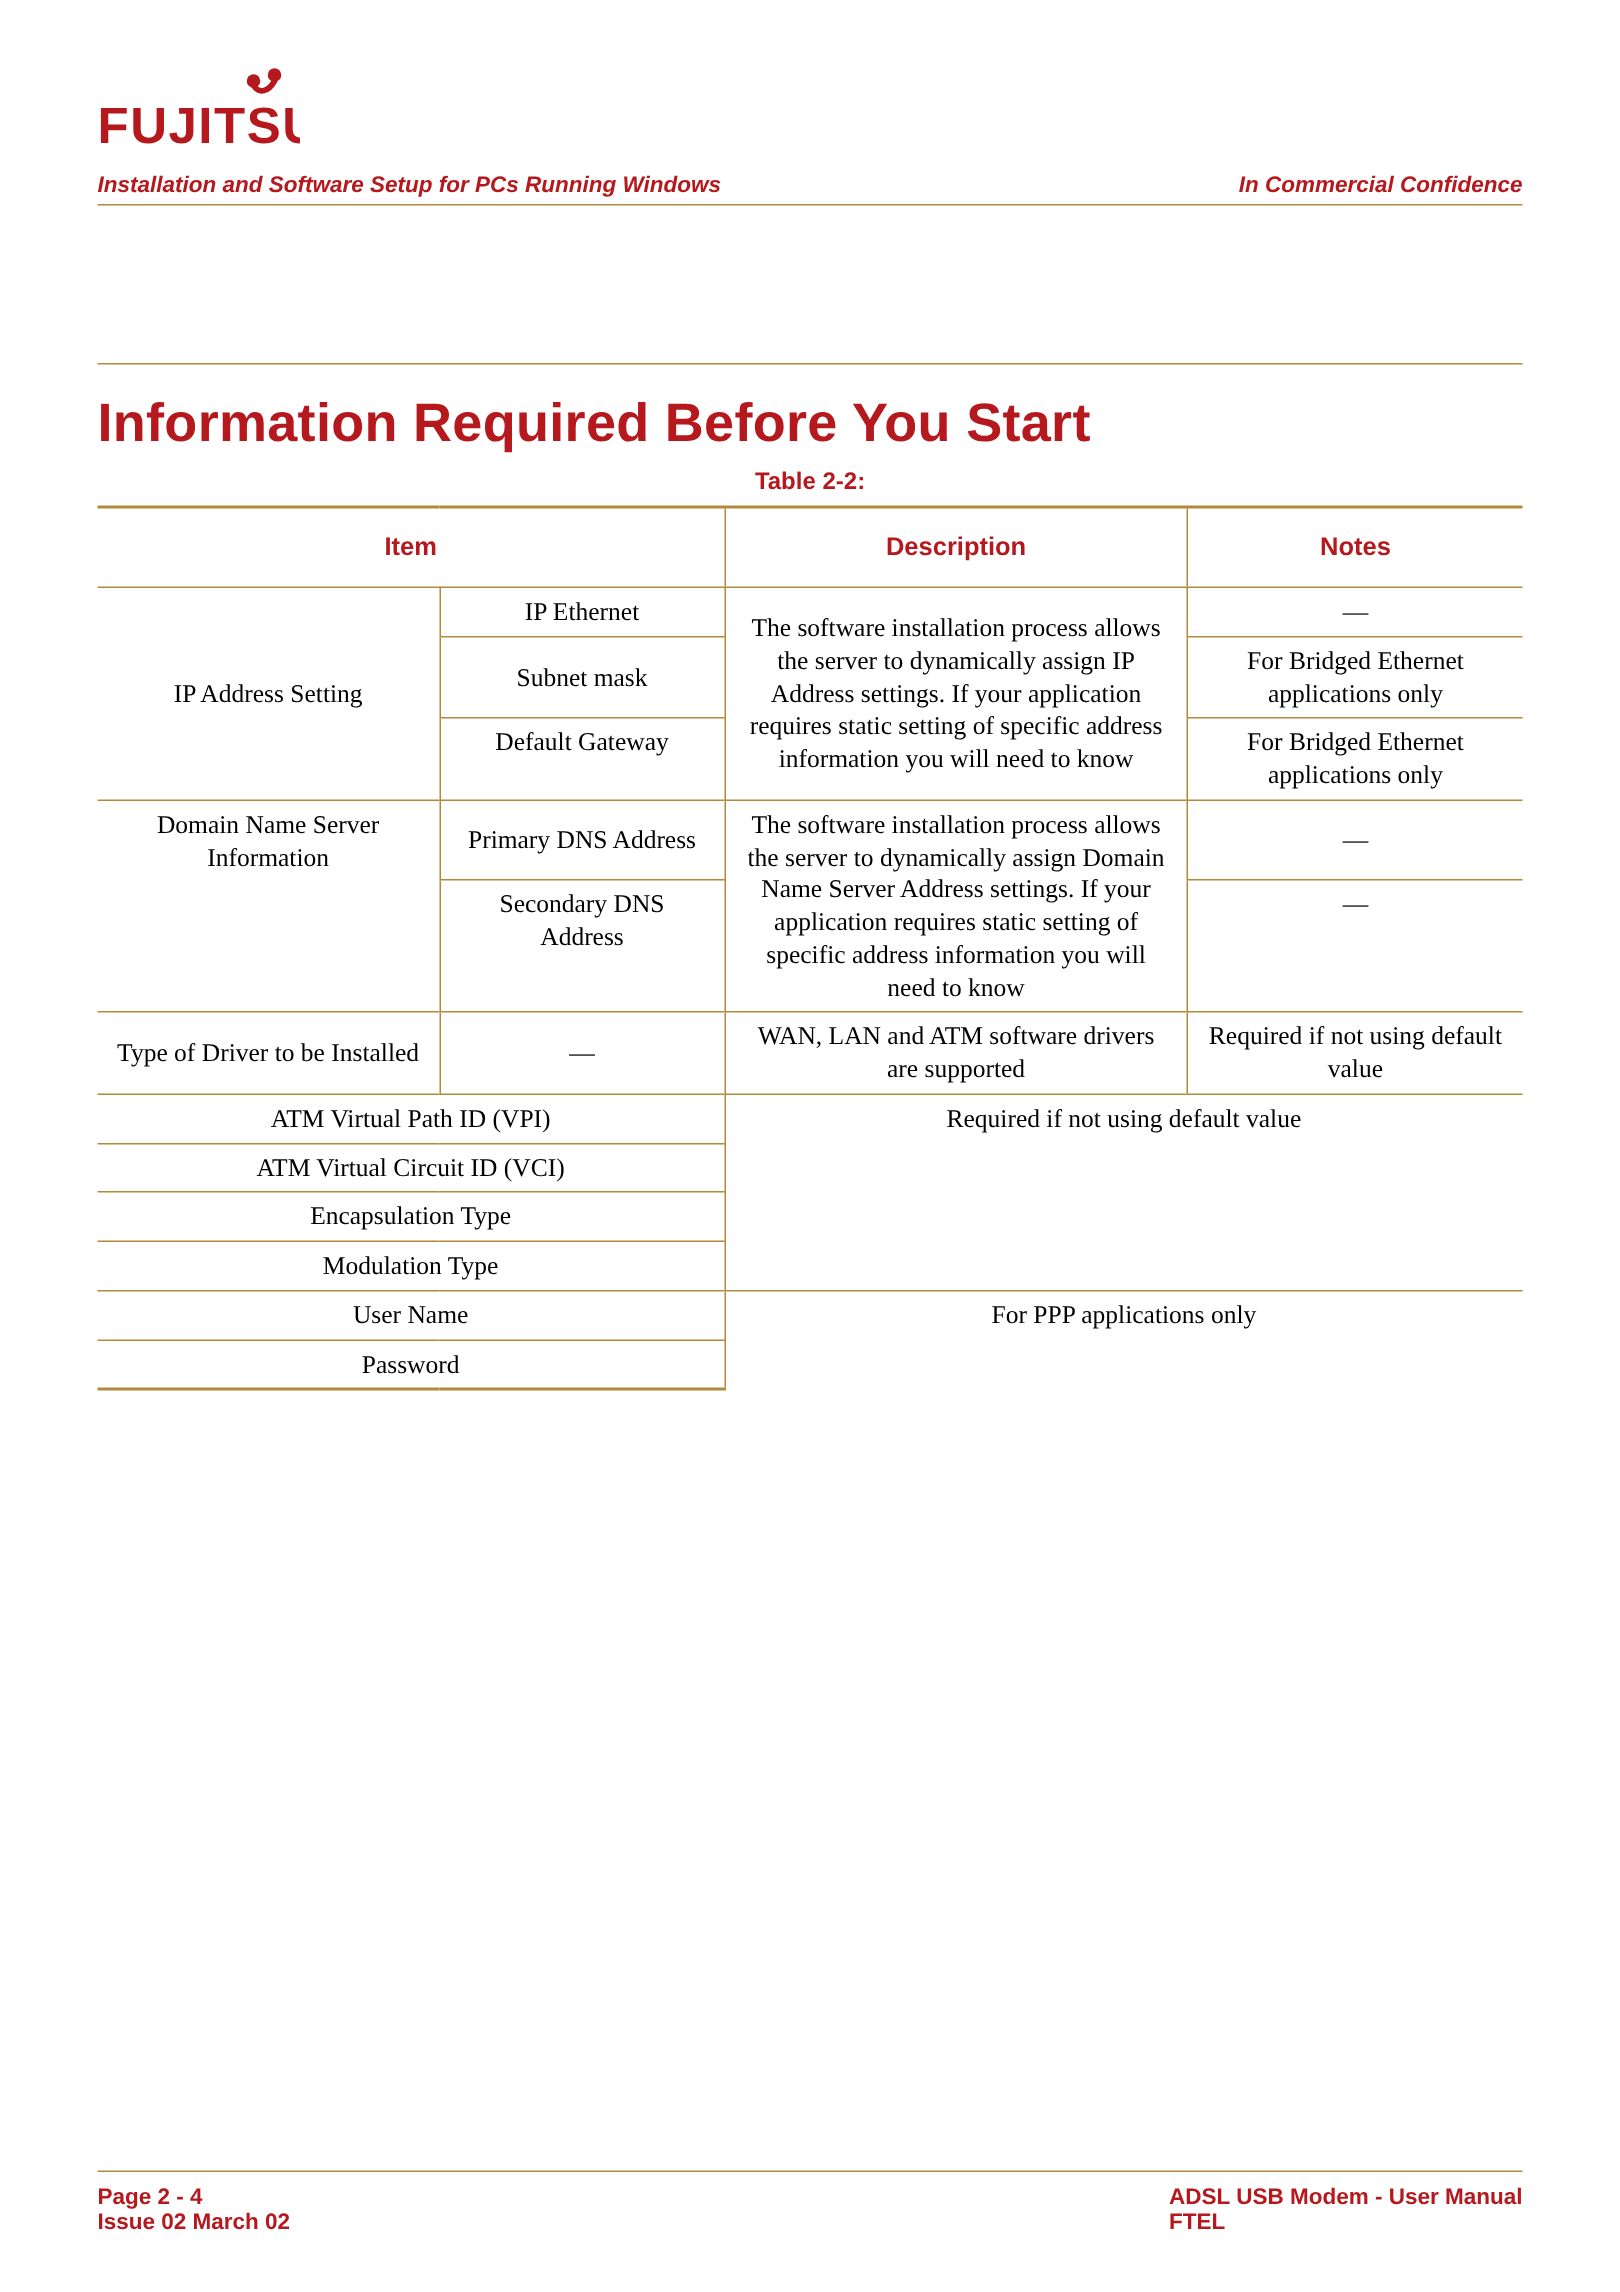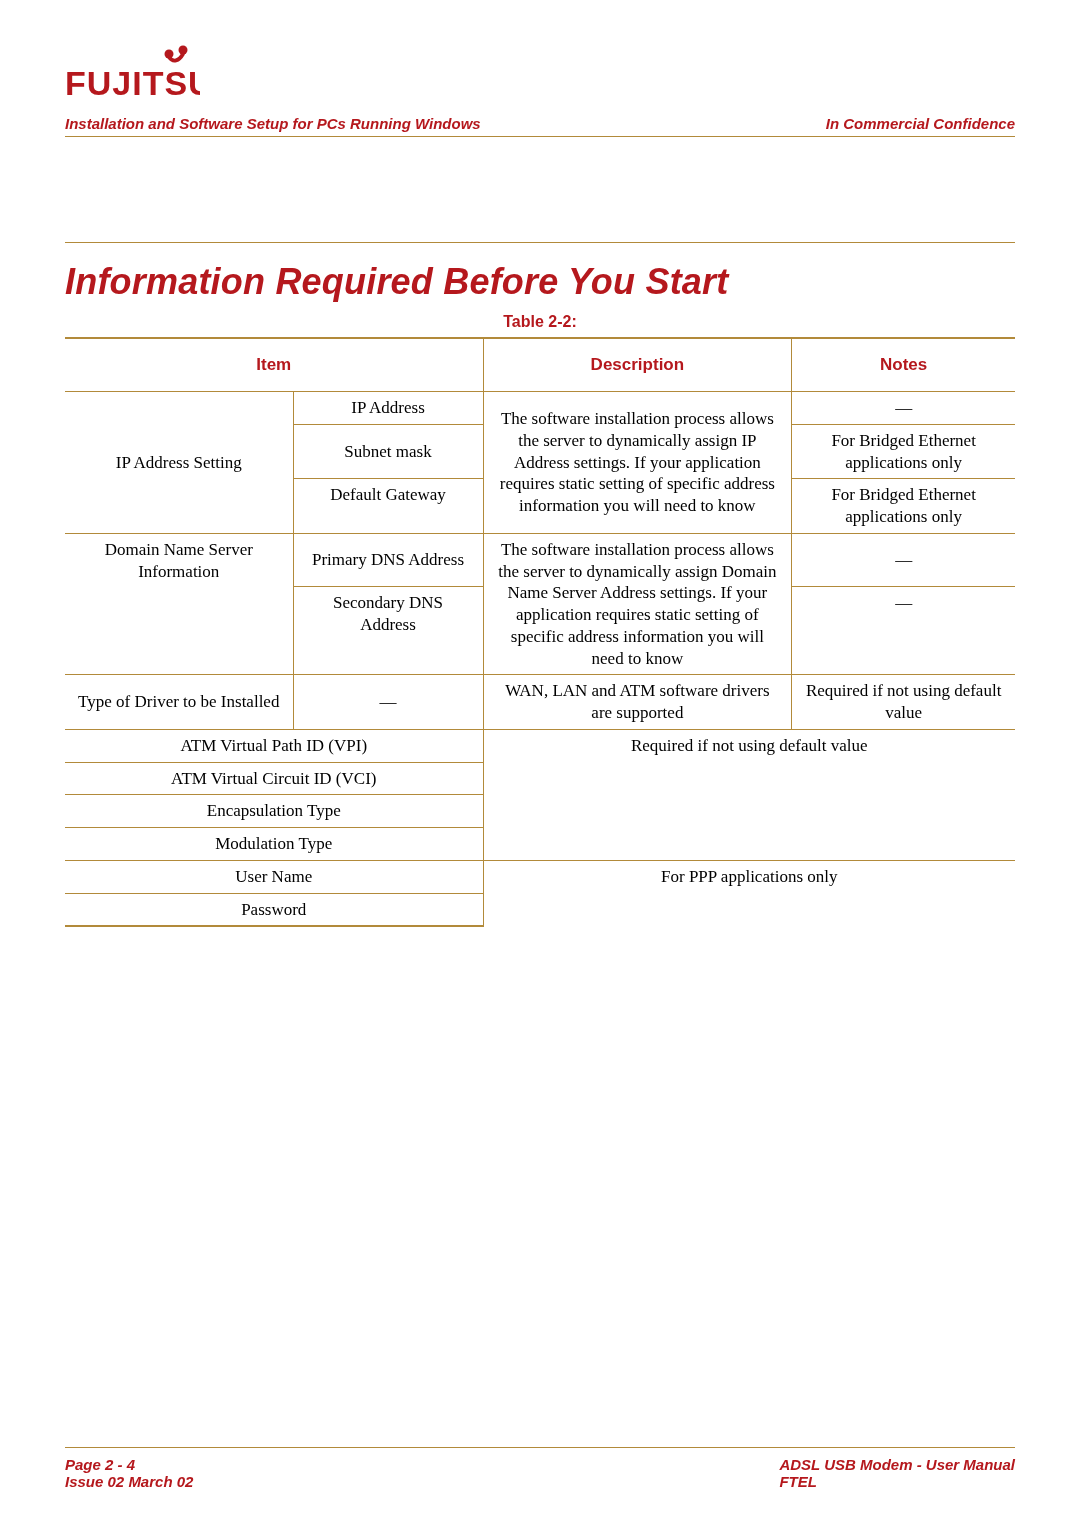--- a/index.html
+++ b/index.html
@@ -40,21 +40,20 @@
     border-top: 1px solid #b28a3a;
     margin: 0 0 18px 0;
   }
   h1.title {
     font-family: Arial, Helvetica, sans-serif;
     font-weight: bold;
     color: #b5181d;
     font-size: 36px;
     margin: 0 0 10px 0;
     letter-spacing: 0.2px;
-    font-style: italic;
   }
   .intro {
     font-size: 18px;
     margin: 0 0 40px 135px;
     line-height: 1.3;
   }
   .table-caption {
     font-family: Arial, Helvetica, sans-serif;
     font-weight: bold;
     color: #b5181d;
@@ -94,21 +93,20 @@
     bottom: 80px;
     border-top: 1px solid #b28a3a;
   }
   .footer-row {
     position: absolute;
     left: 65px; right: 65px;
     bottom: 38px;
     display: flex;
     justify-content: space-between;
     font-family: Arial, Helvetica, sans-serif;
-    font-style: italic;
     font-weight: bold;
     font-size: 15px;
     color: #b5181d;
   }
   .footer-col { display: flex; flex-direction: column; }
   .footer-col.right { text-align: right; align-items: flex-start; }
 </style>
 </head>
 <body>
 
@@ -146,21 +144,21 @@
     <thead>
       <tr>
         <th colspan="2">Item</th>
         <th>Description</th>
         <th>Notes</th>
       </tr>
     </thead>
     <tbody>
       <tr>
         <td class="nolb" rowspan="3">IP Address Setting</td>
-        <td>IP Address</td>
+        <td>IP Ethernet</td>
         <td rowspan="3">The software installation process allows the server to dynamically assign IP Address settings. If your application requires static setting of specific address information you will need to know</td>
         <td>—</td>
       </tr>
       <tr>
         <td>Subnet mask</td>
         <td>For Bridged Ethernet applications only</td>
       </tr>
       <tr>
         <td style="vertical-align:top">Default Gateway</td>
         <td style="vertical-align:top">For Bridged Ethernet applications only</td>

